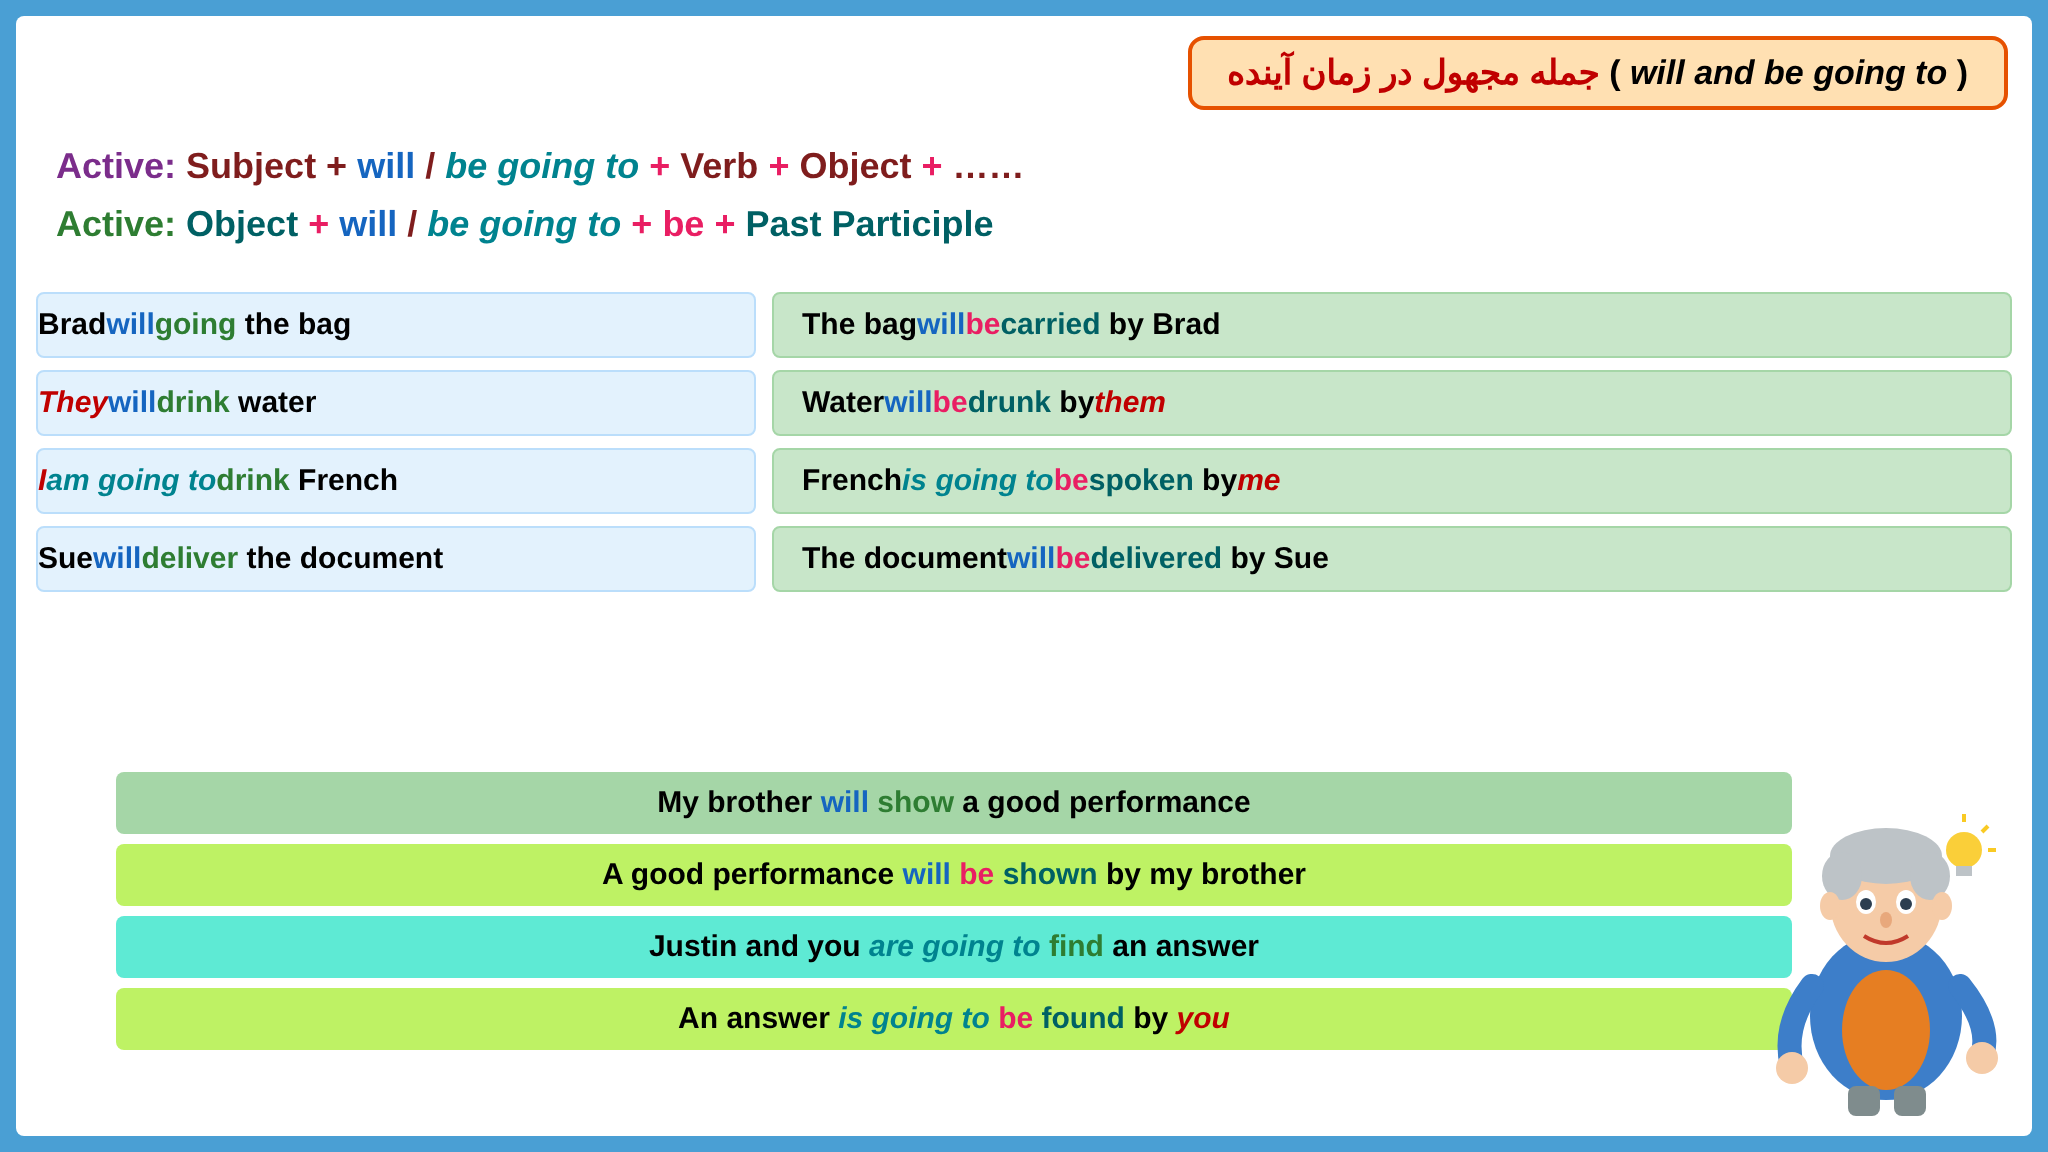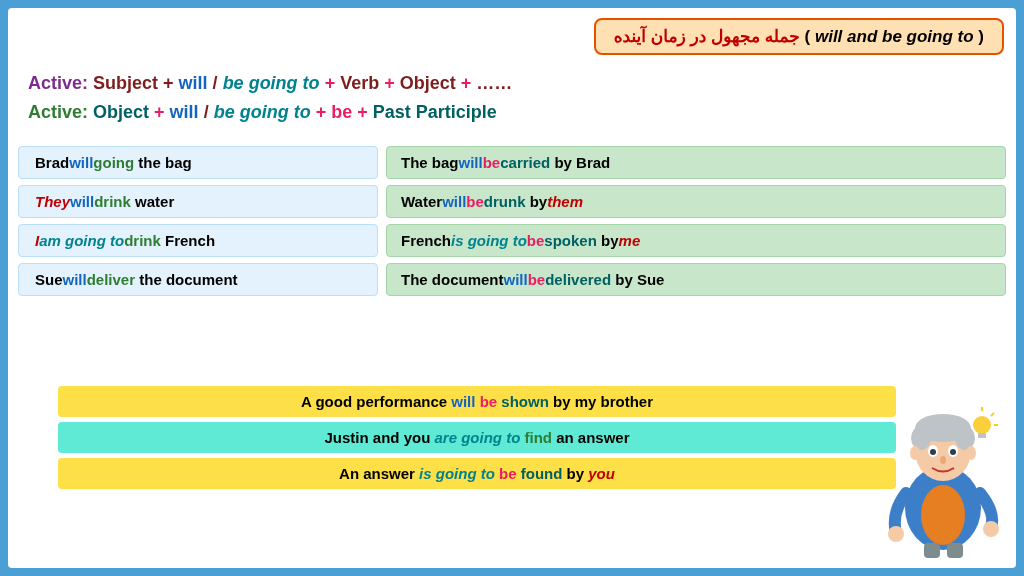--- a/index.html
+++ b/index.html
@@ -72,21 +72,21 @@
       display: flex;
       gap: 8px;
       margin-bottom: 6px;
       align-items: stretch;
     }
     .cell-left {
       flex: 0 0 360px;
       background: #e3f2fd;
       border: 1px solid #bbdefb;
       border-radius: 4px;
-      padding: 7px 16px;
+      padding: 7px 0;
       font-size: 15px;
       font-weight: bold;
       color: #000;
       display: flex;
       align-items: flex-start;
     }
     .cell-right {
       flex: 1;
       background: #c8e6c9;
       border: 1px solid #a5d6a7;
@@ -108,23 +108,23 @@
     .bottom-row {
       margin-bottom: 5px;
       border-radius: 4px;
       padding: 7px 20px;
       font-size: 15px;
       font-weight: bold;
       color: #000;
       text-align: center;
     }
     .bg-green { background: #a5d6a7; }
-    .bg-yellow { background: #fde047; }
+    .bg-yellow { background: #bef264; }
     .bg-lime { background: #5eead4; }
-    .bg-yellow2 { background: #fde047; }
+    .bg-yellow2 { background: #bef264; }
 
     
     .character {
       position: absolute;
       bottom: 10px;
       right: 15px;
       width: 115px;
       height: 155px;
     }
     
@@ -242,20 +242,26 @@
           <span class="blue">will </span>
           <span class="pink">be </span>
           <span class="teal">delivered</span>
           <span>&nbsp;by Sue</span>
         </div>
       </div>
     </div>
 
     <div class="bottom-area">
 
+      <div class="bottom-row bg-green">
+        <strong>My brother </strong>
+        <span class="blue">will </span>
+        <span class="green-dark">show</span>
+        <span> a good performance</span>
+      </div>
 
       <div class="bottom-row bg-yellow">
         <span>A good performance </span>
         <span class="blue">will </span>
         <span class="pink">be </span>
         <span class="teal">shown</span>
         <span>  by my brother</span>
       </div>
 
       <div class="bottom-row bg-lime">

